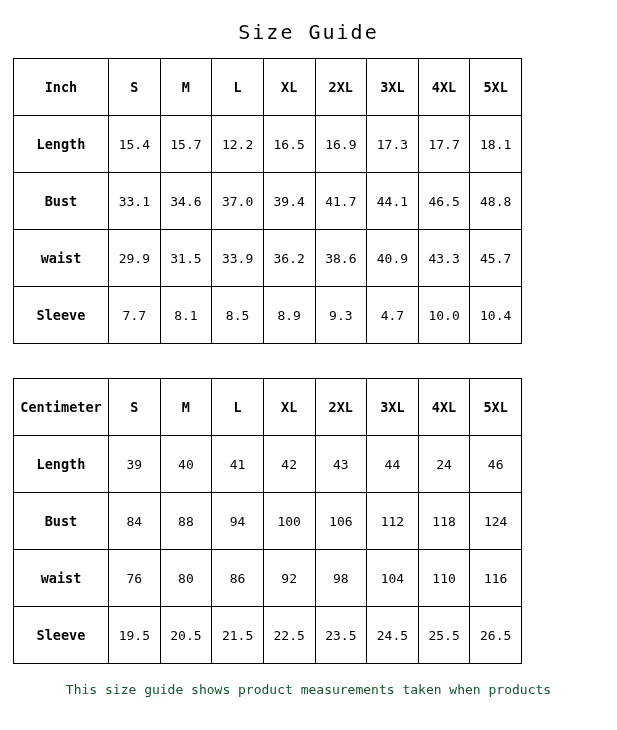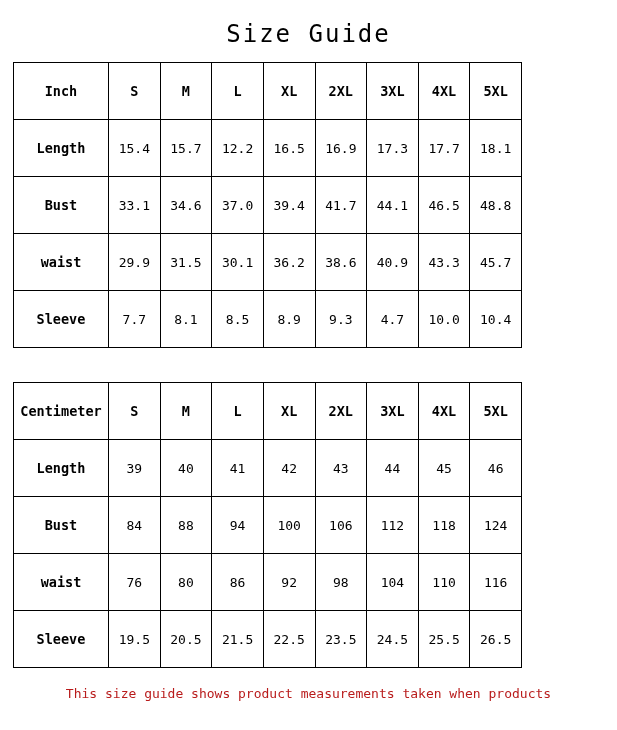--- a/index.html
+++ b/index.html
@@ -17,21 +17,21 @@
   .page {
     width: 617px;
     height: 730px;
     position: relative;
     box-sizing: border-box;
     padding: 0 13px;
   }
   .title {
     text-align: center;
     font-family: "DejaVu Sans Mono", monospace;
-    font-size: 24px;
+    font-size: 20px;
     letter-spacing: 2px;
     padding-top: 20px;
     padding-bottom: 14px;
     color: #000;
   }
   table.size-table {
     width: 509px;
     border-collapse: collapse;
     table-layout: fixed;
   }
@@ -57,21 +57,21 @@
   }
   .gap {
     height: 34px;
   }
   .footnote {
     text-align: center;
     font-family: "DejaVu Sans Mono", monospace;
     font-size: 13px;
     line-height: 20px;
     padding-top: 16px;
-    color: #b91c1c;
+    color: #14532d;
   }
 </style>
 </head>
 <body>
 
 <div class="page">
 
   <div class="title">Size Guide</div>
 
   <table class="size-table">
@@ -119,21 +119,21 @@
         <td>39.4</td>
         <td>41.7</td>
         <td>44.1</td>
         <td>46.5</td>
         <td>48.8</td>
       </tr>
       <tr>
         <td class="rowhead">waist</td>
         <td>29.9</td>
         <td>31.5</td>
-        <td>30.1</td>
+        <td>33.9</td>
         <td>36.2</td>
         <td>38.6</td>
         <td>40.9</td>
         <td>43.3</td>
         <td>45.7</td>
       </tr>
       <tr>
         <td class="rowhead">Sleeve</td>
         <td>7.7</td>
         <td>8.1</td>
@@ -176,21 +176,21 @@
     </thead>
     <tbody>
       <tr>
         <td class="rowhead">Length</td>
         <td>39</td>
         <td>40</td>
         <td>41</td>
         <td>42</td>
         <td>43</td>
         <td>44</td>
-        <td>45</td>
+        <td>24</td>
         <td>46</td>
       </tr>
       <tr>
         <td class="rowhead">Bust</td>
         <td>84</td>
         <td>88</td>
         <td>94</td>
         <td>100</td>
         <td>106</td>
         <td>112</td>

